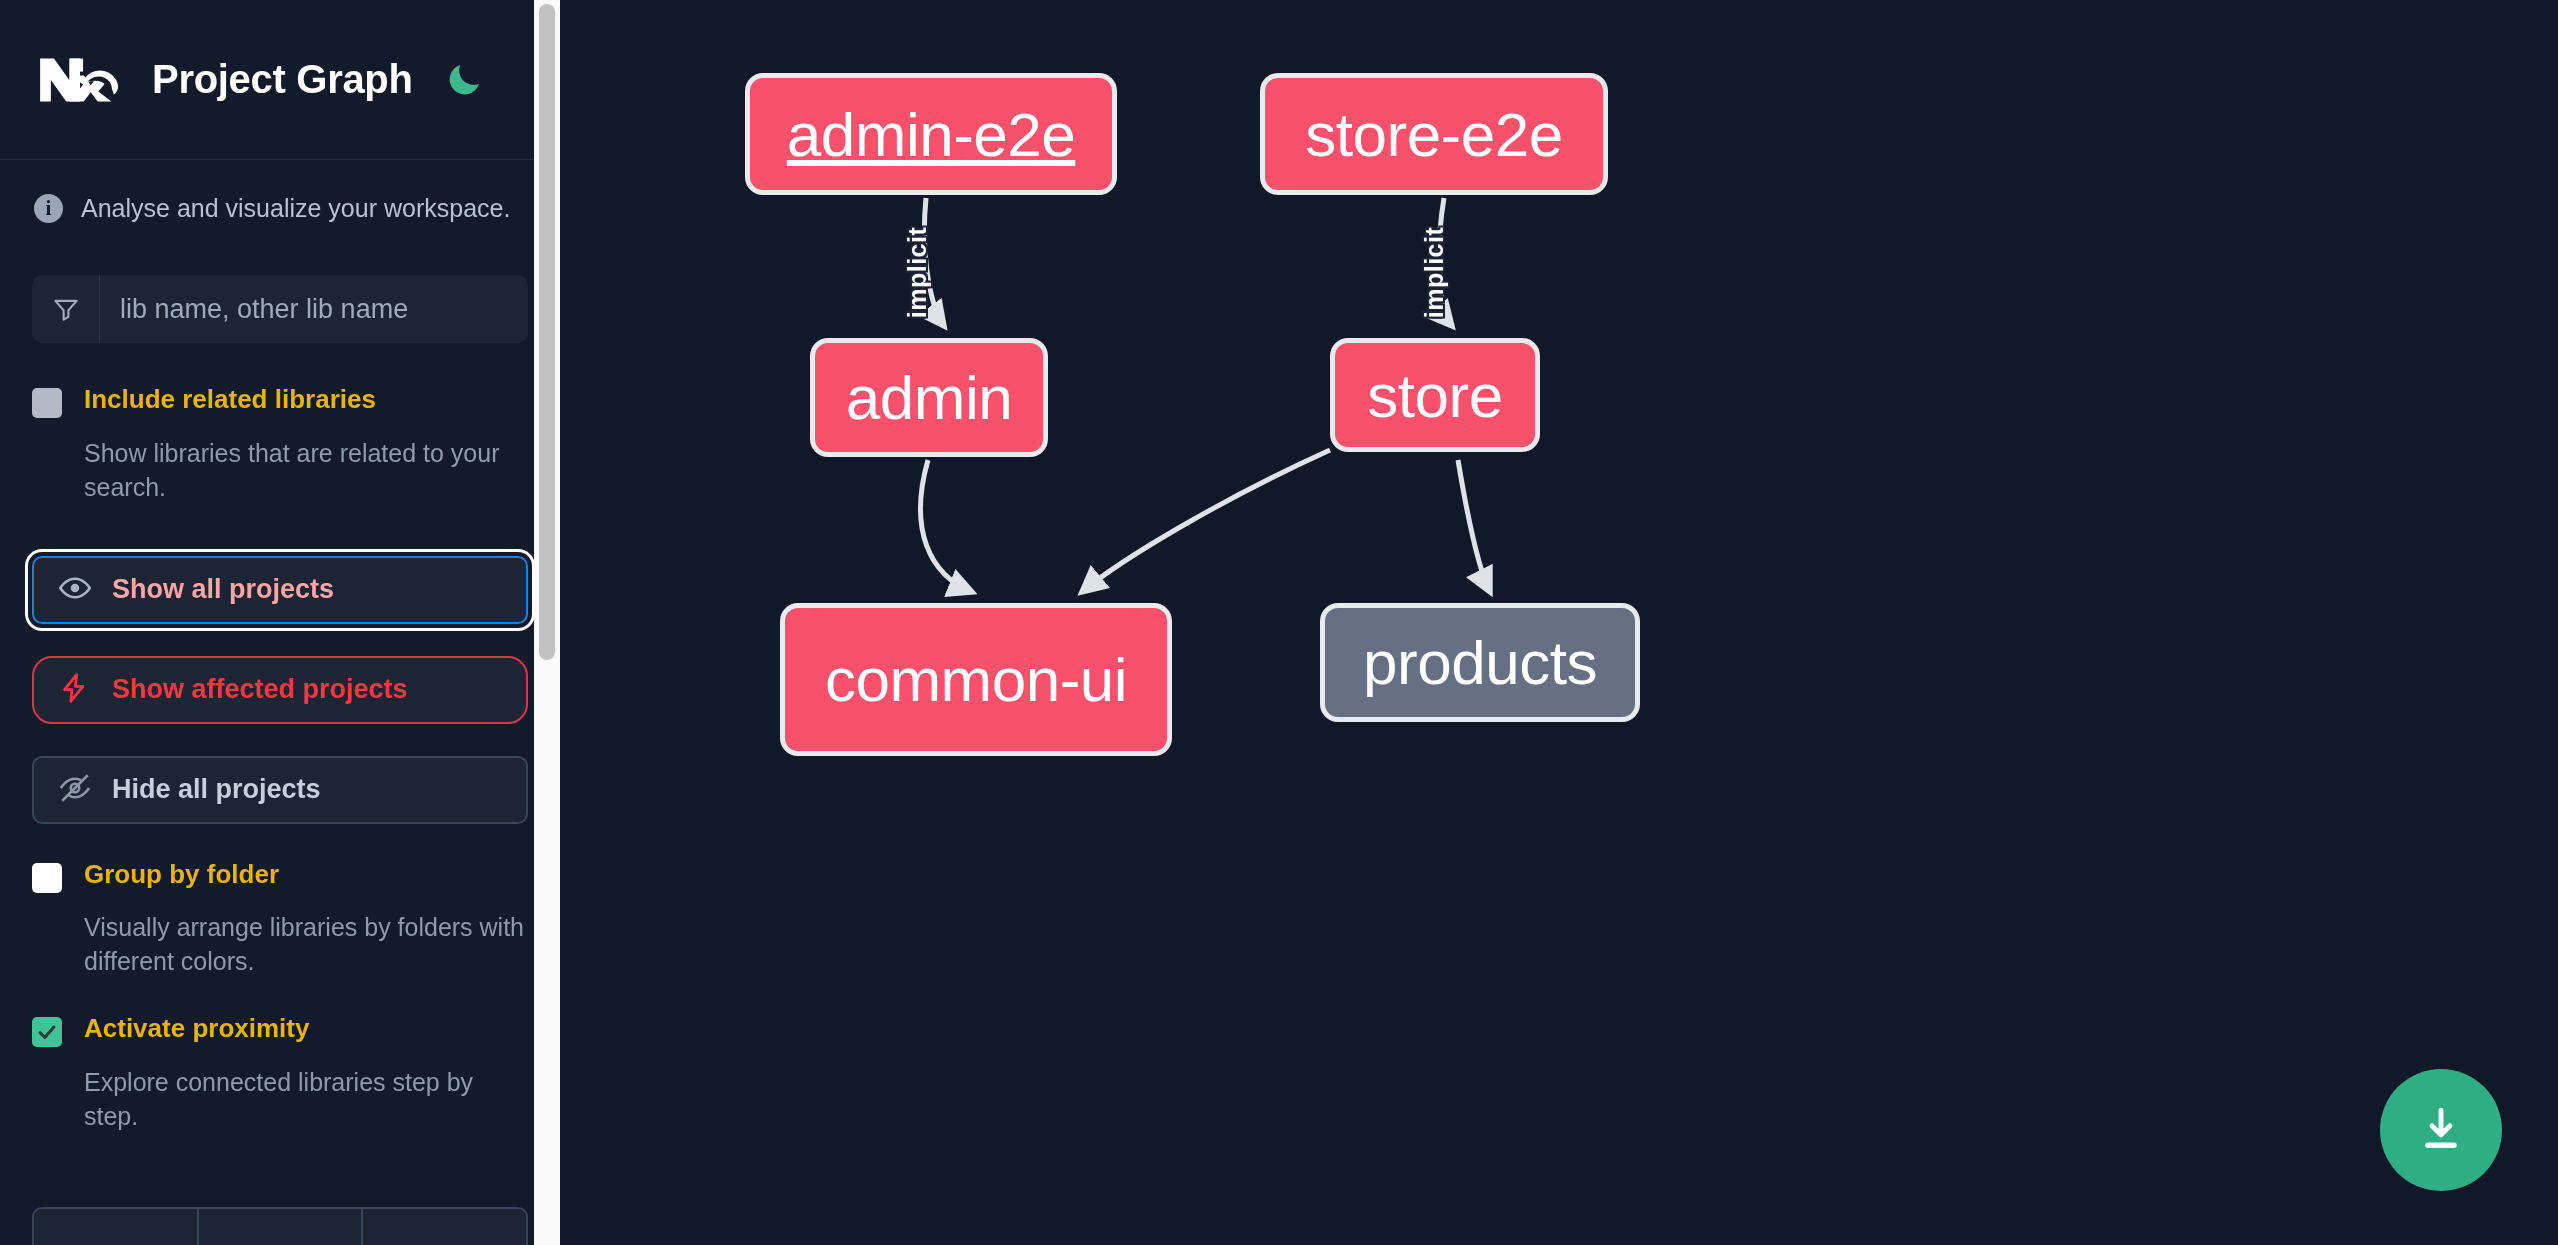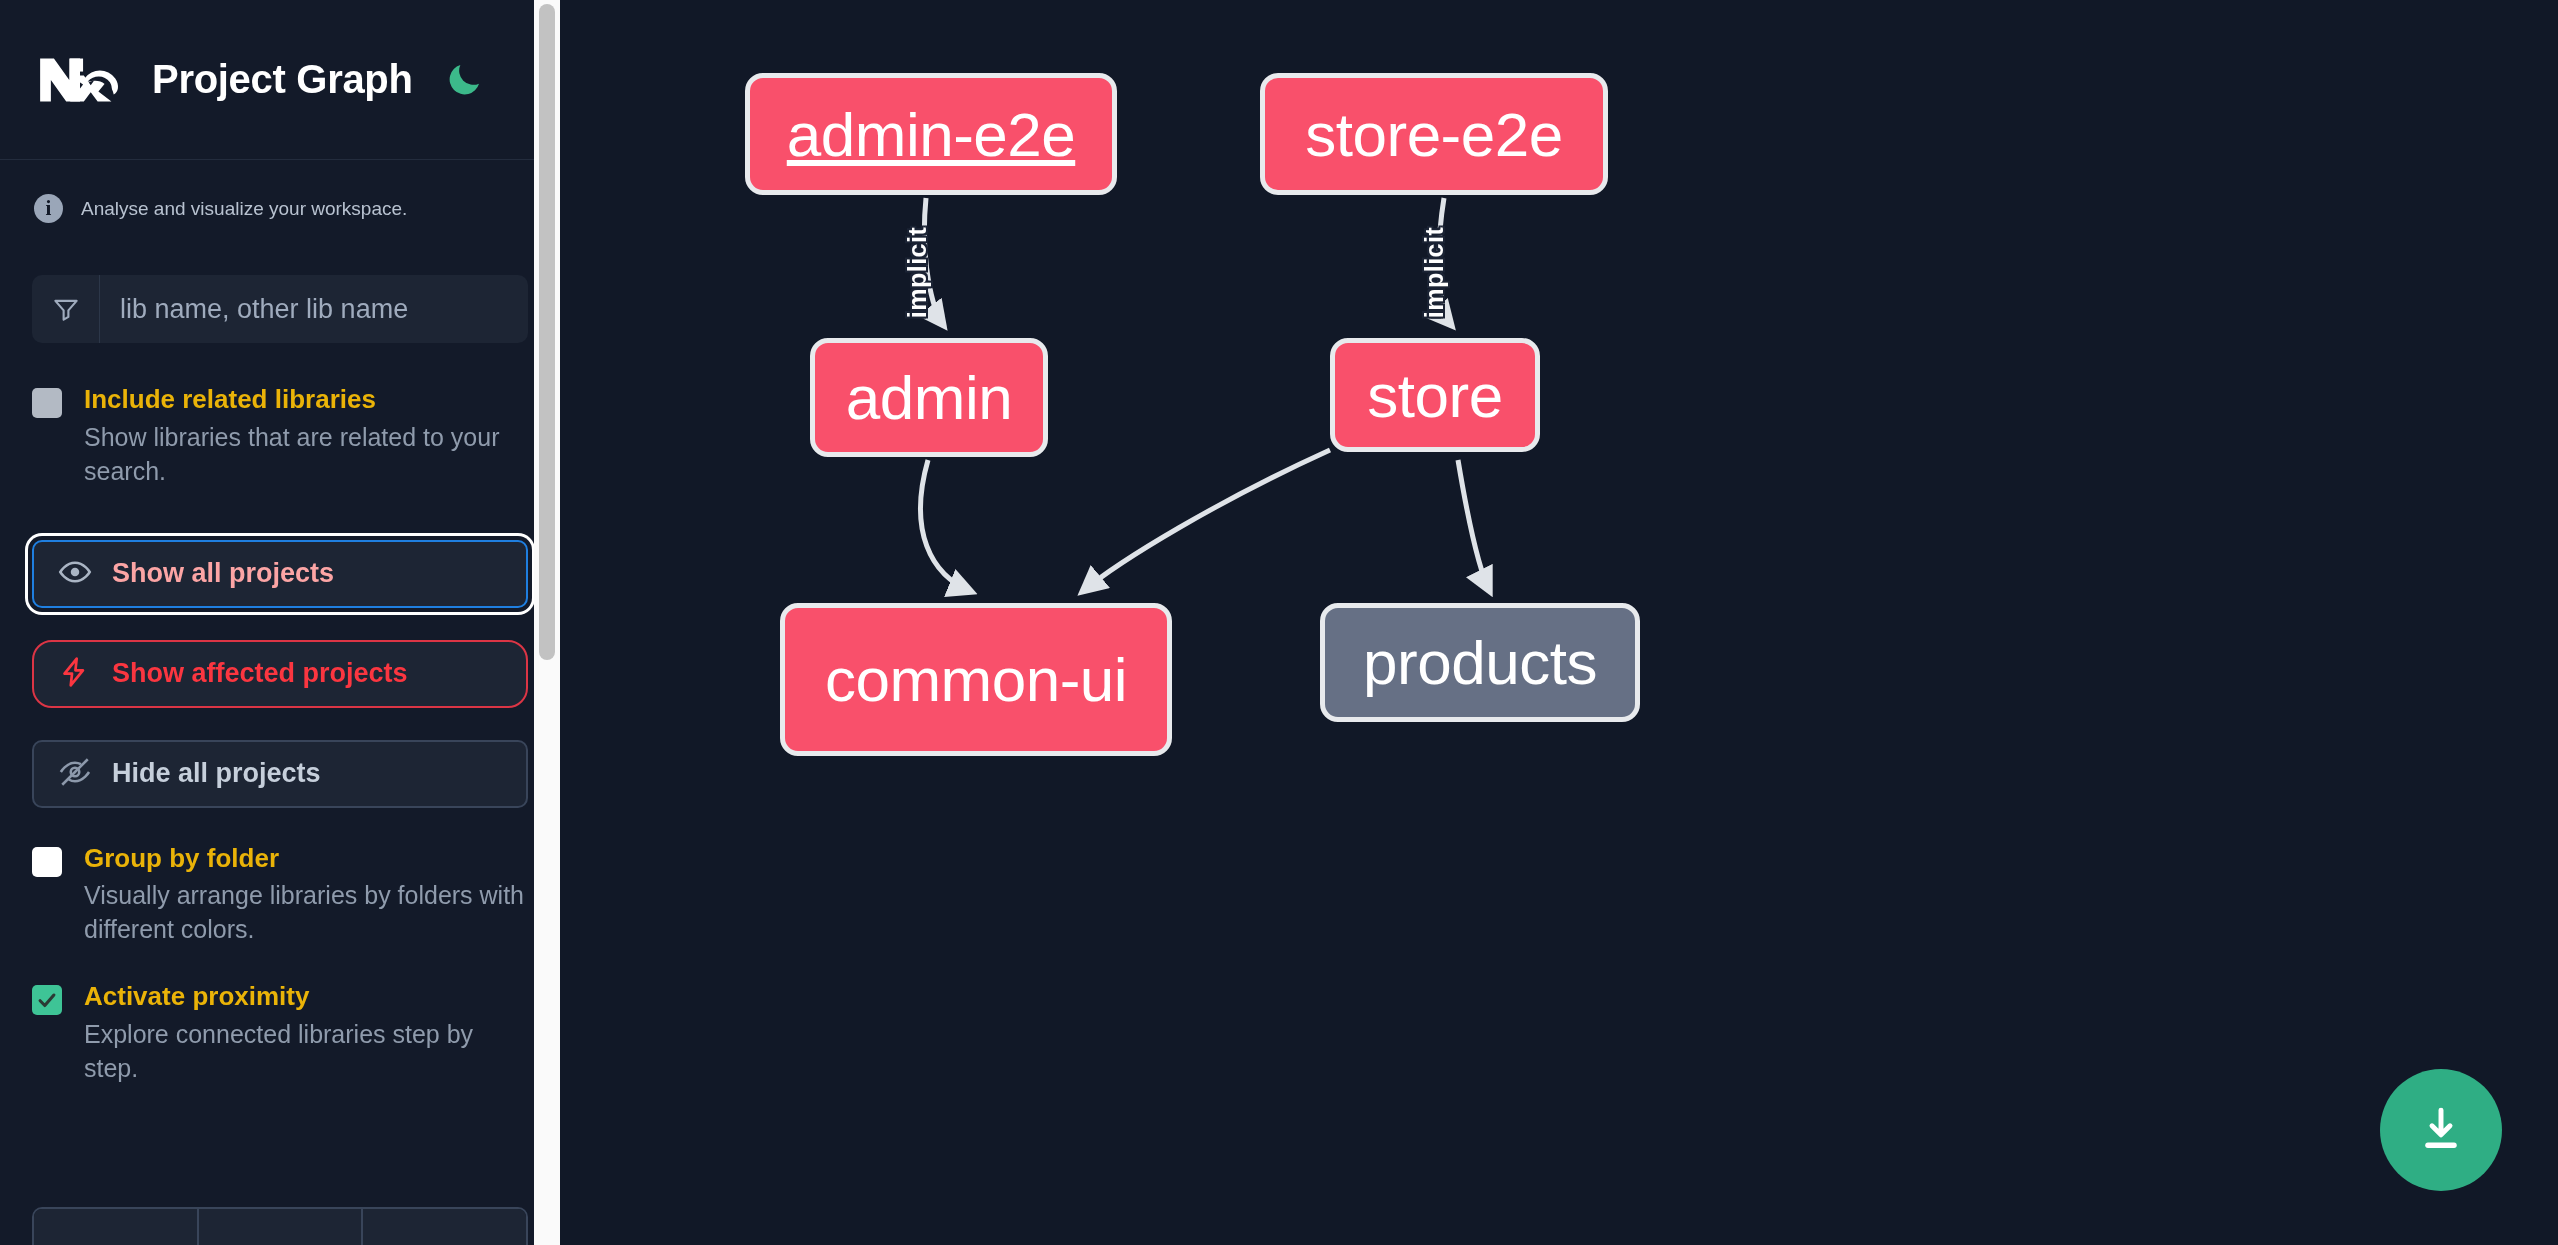--- a/index.html
+++ b/index.html
@@ -45,21 +45,21 @@
     padding: 34px 0 0 2px;
     gap: 18px;
   }
   .info-icon {
     width: 29px; height: 29px; border-radius: 50%;
     background: #9aa6b8; color: #131a29;
     font-size: 21px; font-weight: 700; font-family: "Liberation Serif", serif;
     display: flex; align-items: center; justify-content: center;
     flex: 0 0 29px;
   }
-  .info-text { font-size: 19px; color: #b8c2d0; }
+  .info-text { font-size: 25px; color: #b8c2d0; }
 
   .search-wrap {
     margin-top: 52px;
     height: 68px;
     background: #1d2troll;
     background: #1d2534;
     border-radius: 10px;
     display: flex; align-items: stretch;
     overflow: hidden;
   }
@@ -86,21 +86,21 @@
     border-radius: 5px; margin-top: 5px;
     display: flex; align-items: center; justify-content: center;
     cursor: pointer;
   }
   .cb.gray   { background: #b3bac4; }
   .cb.white  { background: #ffffff; }
   .cb.green  { background: #3ec496; }
   .cb-check { width: 22px; height: 22px; }
   .opt-body { flex: 1; }
   .opt-title { font-size: 26px; font-weight: 700; color: #eab308; line-height: 1.25; }
-  .opt-desc  { font-size: 25px; color: #8f9bac; line-height: 1.36; margin-top: 4px; }
+  .opt-desc  { font-size: 25px; color: #8f9bac; line-height: 1.36; margin-top: 20px; }
 
   
   .btns { margin-top: 52px; }
   .btn {
     height: 68px; width: 100%;
     display: flex; align-items: center;
     gap: 20px; padding: 0 24px;
     background: #1d2534;
     border-radius: 10px;
     margin-bottom: 32px;

